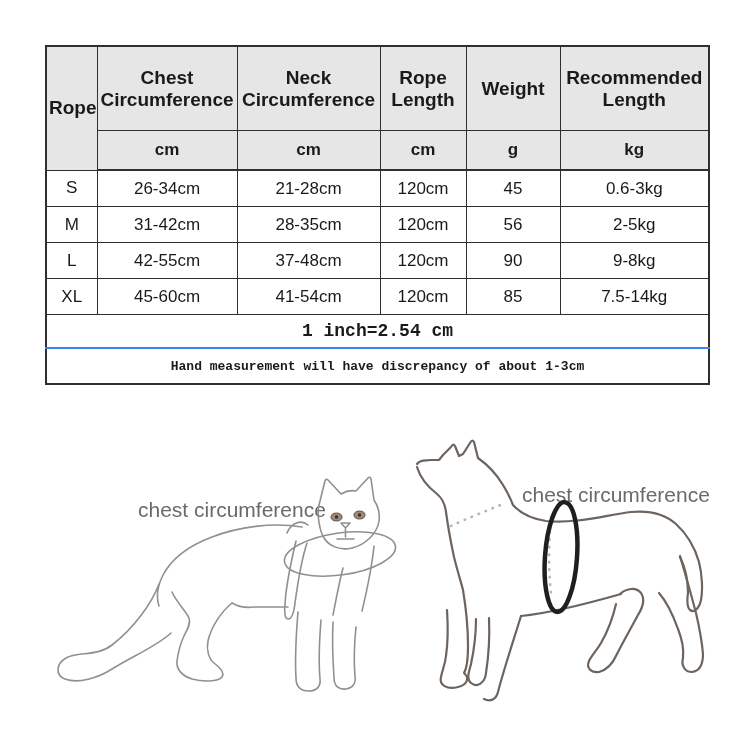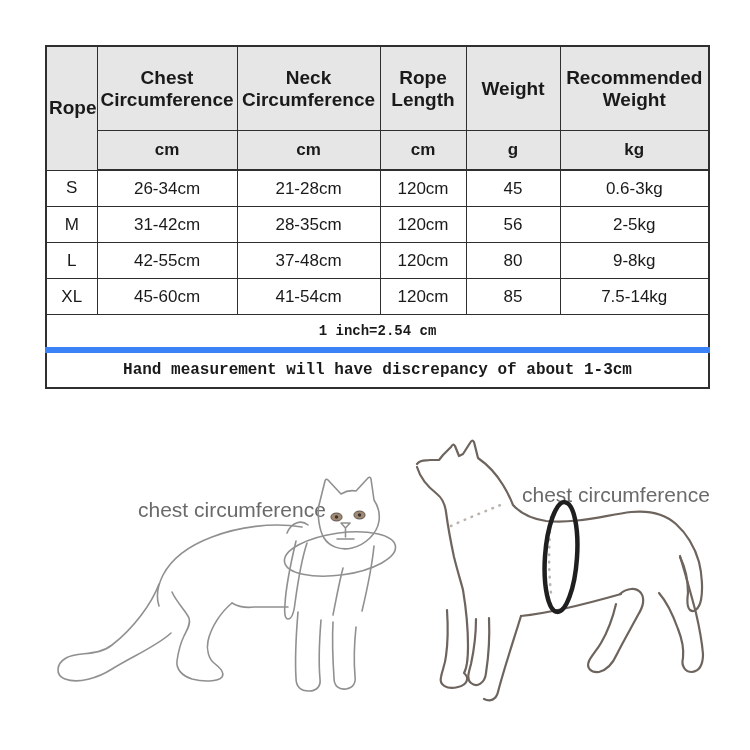--- a/index.html
+++ b/index.html
@@ -11,22 +11,22 @@
                    border-collapse:collapse;table-layout:fixed;
                    border:2px solid #2f2f2f;}
   table.size-table td{border:1px solid #2f2f2f;text-align:center;vertical-align:middle;
                       padding:0 2px;overflow:hidden;}
   tr.hdr td{background:#e6e6e6;font-weight:bold;font-size:19px;line-height:1.15;height:83px;}
   td.size-head{font-size:19px;}
   tr.units td{background:#e6e6e6;font-weight:bold;font-size:17px;height:38px;border-bottom:2px solid #2f2f2f;margin-left:47px;}
   td.size-head{border-bottom:2px solid #2f2f2f;}
   tr.data td{font-size:17px;font-weight:normal;height:35px;background:#ffffff;}
   tr.note td{font-family:"Liberation Mono",monospace;font-weight:bold;background:#ffffff;}
-  tr.note1 td{font-size:14px;height:32px;margin-top:32px;}
-  tr.note2 td{font-size:16px;height:34px;border-top:6px solid #3b82f6;}
+  tr.note1 td{font-size:18px;height:32px;margin-top:32px;}
+  tr.note2 td{font-size:13px;height:34px;border-top:2px solid #3b82f6;}
 
   
   svg.pets{position:absolute;left:0;top:400px;}
   .lbl{font-family:"Liberation Sans",sans-serif;font-size:21px;fill:#6a6a6a;}
   .cat{stroke:#909090;stroke-width:1.6;fill:none;stroke-linecap:round;stroke-linejoin:round;}
   .dog{stroke:#6e645e;stroke-width:2.2;fill:none;stroke-linecap:round;stroke-linejoin:round;}
   .dots{stroke:#bab4ae;stroke-width:2.6;fill:none;stroke-linecap:round;stroke-dasharray:0.5 7;}
   .ring{stroke:#1f1f1f;stroke-width:4.5;fill:none;}
 </style>
 </head>
@@ -43,21 +43,21 @@
         <col style="width:94px">
         <col style="width:149px">
     </colgroup>
     <tbody>
     <tr class="hdr">
       <td rowspan="2" class="size-head">Rope</td>
       <td>Chest Circumference</td>
       <td>Neck Circumference</td>
       <td>Rope Length</td>
       <td>Weight</td>
-      <td>Recommended Weight</td>
+      <td>Recommended Length</td>
     </tr>
     <tr class="units">
       <td>cm</td>
       <td>cm</td>
       <td>cm</td>
       <td>g</td>
       <td>kg</td>
     </tr>
     <tr class="data">
       <td>S</td>
@@ -73,21 +73,21 @@
       <td>28-35cm</td>
       <td>120cm</td>
       <td>56</td>
       <td>2-5kg</td>
     </tr>
     <tr class="data">
       <td>L</td>
       <td>42-55cm</td>
       <td>37-48cm</td>
       <td>120cm</td>
-      <td>80</td>
+      <td>90</td>
       <td>9-8kg</td>
     </tr>
     <tr class="data">
       <td>XL</td>
       <td>45-60cm</td>
       <td>41-54cm</td>
       <td>120cm</td>
       <td>85</td>
       <td>7.5-14kg</td>
     </tr>

